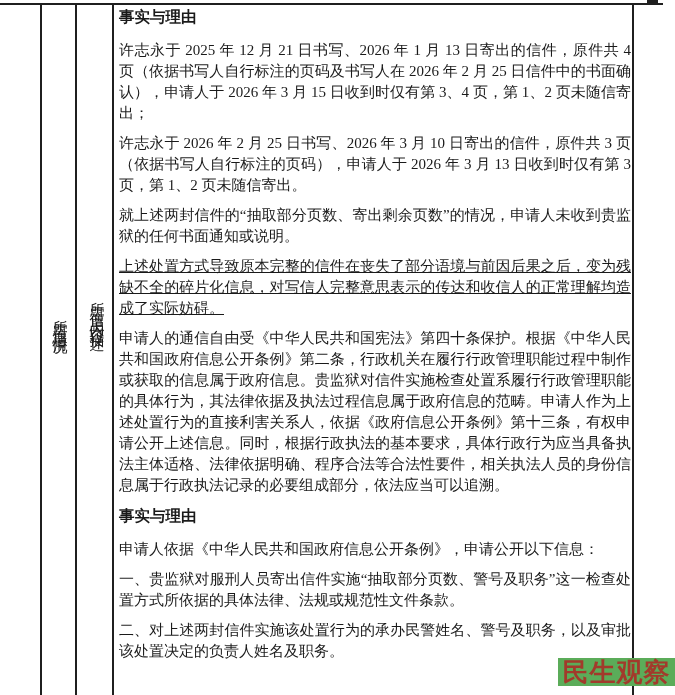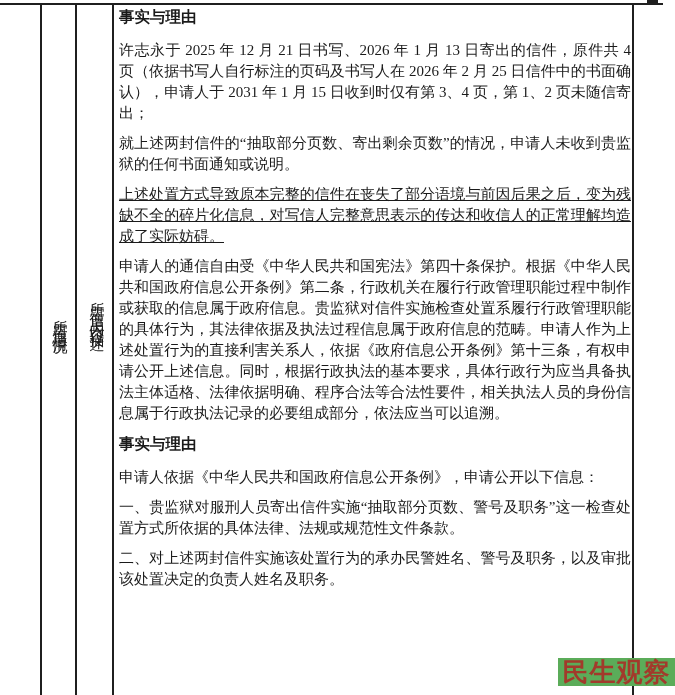--- a/index.html
+++ b/index.html
@@ -77,21 +77,22 @@
   <div class="border vline vline-2"></div>
   <div class="border vline vline-3"></div>
   <div class="border vline vline-4"></div>
   <div class="edge-artifact"></div>
 
   <div class="vlabel vlabel-1">所需信息情况</div>
   <div class="vlabel vlabel-2">所需信息内容描述</div>
 
   <div class="content">
     <div class="heading">事实与理由</div>
-    <p>许志永于 2025 年 12 月 21 日书写、2026 年 1 月 13 日寄出的信件，原件共 4 页（依据书写人自行标注的页码及书写人在 2026 年 2 月 25 日信件中的书面确认），申请人于 2031 年 1 月 15 日收到时仅有第 3、4 页，第 1、2 页未随信寄出；</p>
+    <p>许志永于 2025 年 12 月 21 日书写、2026 年 1 月 13 日寄出的信件，原件共 4 页（依据书写人自行标注的页码及书写人在 2026 年 2 月 25 日信件中的书面确认），申请人于 2026 年 3 月 15 日收到时仅有第 3、4 页，第 1、2 页未随信寄出；</p>
+    <p>许志永于 2026 年 2 月 25 日书写、2026 年 3 月 10 日寄出的信件，原件共 3 页（依据书写人自行标注的页码），申请人于 2026 年 3 月 13 日收到时仅有第 3 页，第 1、2 页未随信寄出。</p>
     <p>就上述两封信件的“抽取部分页数、寄出剩余页数”的情况，申请人未收到贵监狱的任何书面通知或说明。</p>
     <p class="emphasis">上述处置方式导致原本完整的信件在丧失了部分语境与前因后果之后，变为残缺不全的碎片化信息，对写信人完整意思表示的传达和收信人的正常理解均造成了实际妨碍。</p>
     <p>申请人的通信自由受《中华人民共和国宪法》第四十条保护。根据《中华人民共和国政府信息公开条例》第二条，行政机关在履行行政管理职能过程中制作或获取的信息属于政府信息。贵监狱对信件实施检查处置系履行行政管理职能的具体行为，其法律依据及执法过程信息属于政府信息的范畴。申请人作为上述处置行为的直接利害关系人，依据《政府信息公开条例》第十三条，有权申请公开上述信息。同时，根据行政执法的基本要求，具体行政行为应当具备执法主体适格、法律依据明确、程序合法等合法性要件，相关执法人员的身份信息属于行政执法记录的必要组成部分，依法应当可以追溯。</p>
     <div class="heading">事实与理由</div>
     <p>申请人依据《中华人民共和国政府信息公开条例》，申请公开以下信息：</p>
     <p>一、贵监狱对服刑人员寄出信件实施“抽取部分页数、警号及职务”这一检查处置方式所依据的具体法律、法规或规范性文件条款。</p>
     <p>二、对上述两封信件实施该处置行为的承办民警姓名、警号及职务，以及审批该处置决定的负责人姓名及职务。</p>
   </div>
 
   <div class="watermark" style="background: rgb(91, 172, 89); color: rgb(162, 58, 43);">民生观察</div>

